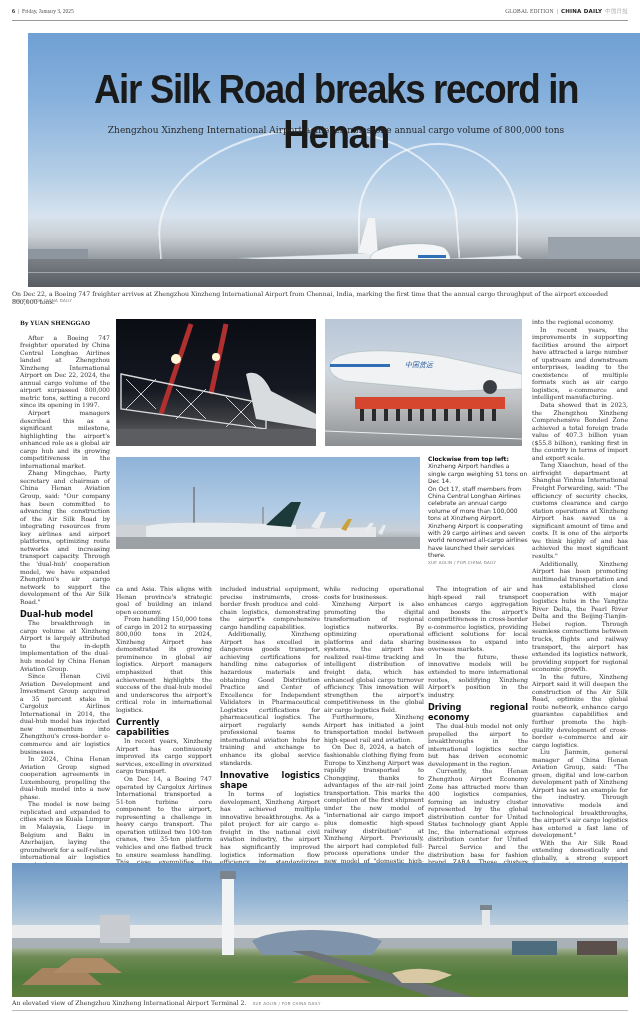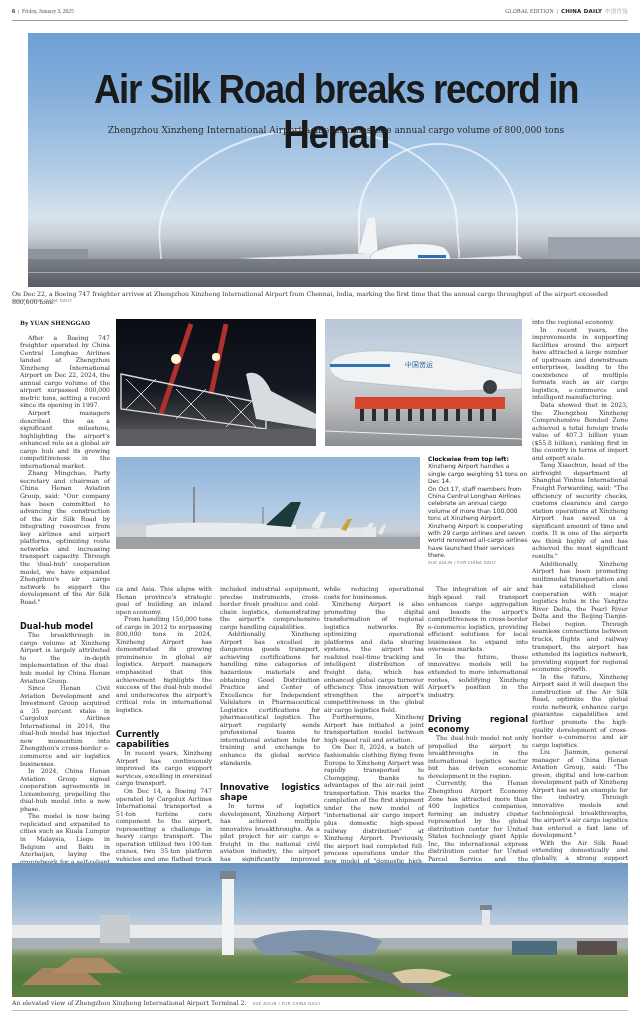--- a/index.html
+++ b/index.html
@@ -27,32 +27,32 @@
   .bg-building { position: absolute; bottom: 28px; background: #9aa3ab; }
 
   .hero-caption { position: absolute; left: 12px; top: 290px; width: 616px; font-size: 6.2px; color: #333; line-height: 8px; }
   .credit { font-size: 4px; color: #777; letter-spacing: 0.3px; font-family: "DejaVu Sans", sans-serif; text-transform: uppercase; }
   .hero-credit { position: absolute; left: 12px; top: 298px; }
 
   
   .col { position: absolute; font-size: 6.1px; line-height: 7.55px; text-align: justify; color: #333; hyphens: auto; }
   .col p { text-indent: 8px; }
   .col p.noindent { text-indent: 0; }
-  .col h3 { font-family: "DejaVu Sans", sans-serif; font-weight: bold; font-size: 8.2px; color: #111; line-height: 10px; margin-top: 16px; text-indent: 0; }
+  .col h3 { font-family: "DejaVu Sans", sans-serif; font-weight: bold; font-size: 8.2px; color: #111; line-height: 10px; margin-top: 4px; text-indent: 0; }
   .byline { font-weight: bold; font-size: 5.8px; color: #222; margin-bottom: 6px; text-indent: 0 !important; }
 
   .c1 { left: 20px; top: 320px; width: 90px; }
   .c2 { left: 116px; top: 585px; width: 96px; }
   .c3 { left: 220px; top: 585px; width: 100px; }
   .c4 { left: 324px; top: 585px; width: 100px; }
   .c5 { left: 428px; top: 585px; width: 100px; }
   .c6 { left: 532px; top: 318px; width: 96px; }
 
   
-  .photo { position: absolute; overflow: hidden; }
+  .photo { position: absolute; overflow: hidden; font-style: italic; }
   .p-night { left: 116px; top: 319px; width: 200px; height: 127px; background: linear-gradient(180deg, #0b0d14 0%, #151821 55%, #3a3c40 78%, #6a6c6e 100%); }
   .p-team { left: 325px; top: 319px; width: 197px; height: 127px; background: linear-gradient(180deg, #b8c6d6 0%, #cfd8e2 40%, #c2c4c6 62%, #8c8f92 100%); }
   .p-fleet { left: 116px; top: 457px; width: 304px; height: 92px; background: linear-gradient(180deg, #8fb3d8 0%, #b4cde6 60%, #c8cfd6 80%, #8d9297 100%); }
 
   .photo-caption { position: absolute; left: 428px; top: 455px; width: 100px; font-size: 6px; line-height: 7.4px; color: #333; font-family: "DejaVu Sans", sans-serif; }
   .photo-caption .cap-head { font-weight: bold; color: #111; }
 
   
   .bottom-photo { position: absolute; left: 12px; top: 863px; width: 616px; height: 134px; overflow: hidden;
                   background: linear-gradient(180deg, #6d97c4 0%, #9cbad6 30%, #c6d4df 50%, #d0d3d0 58%, #6f8a55 70%, #4f7a3b 85%, #5f7f3c 100%); }

